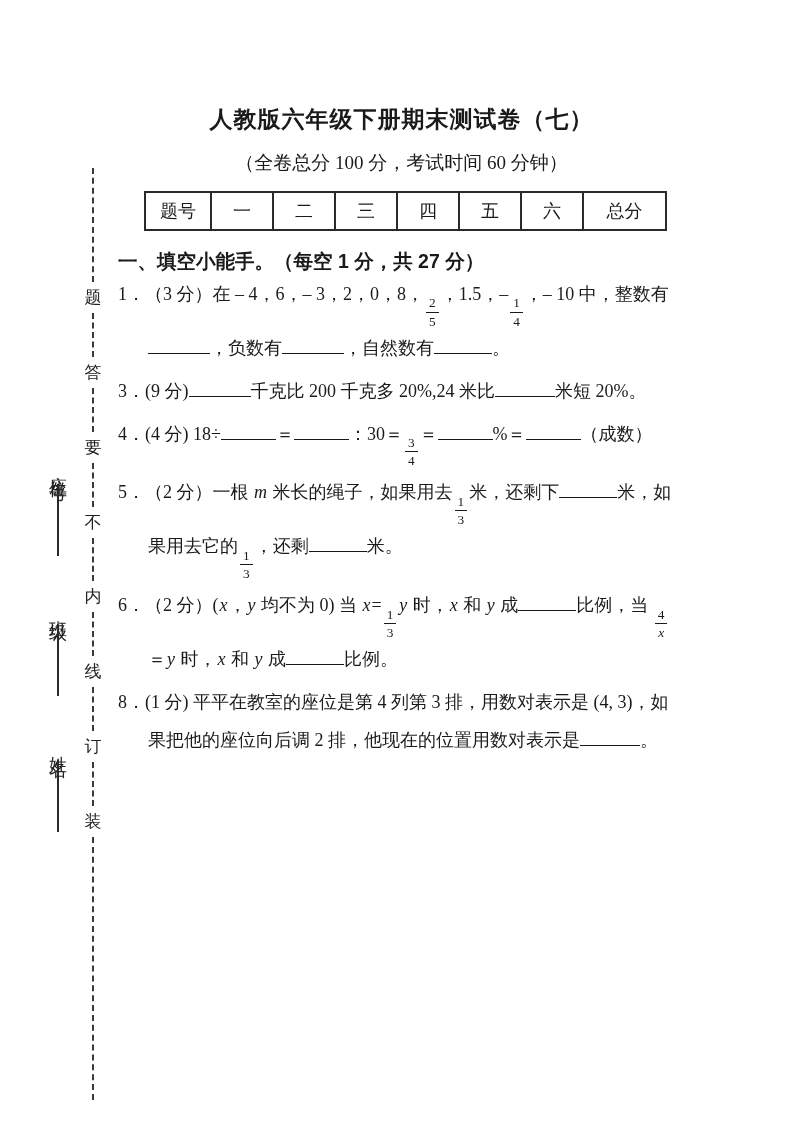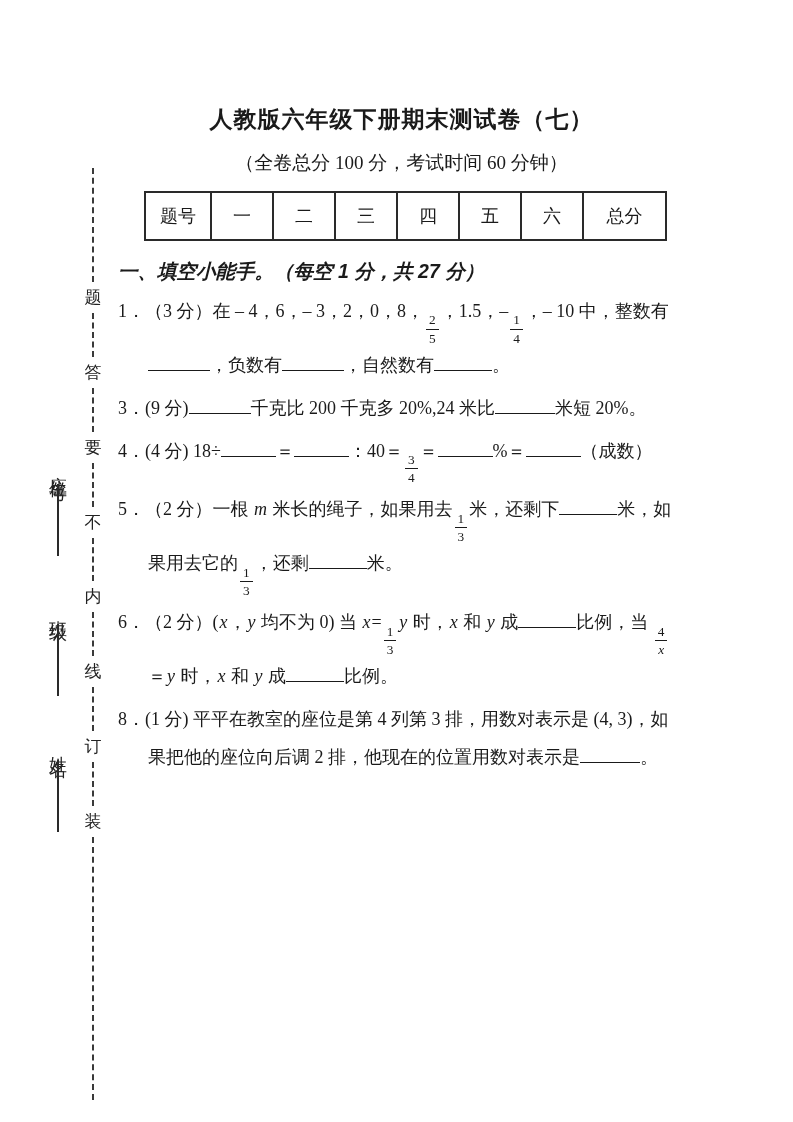--- a/index.html
+++ b/index.html
@@ -42,31 +42,30 @@
     font-family:"Liberation Sans","DejaVu Sans",sans-serif;
     letter-spacing:1px;
   }
   .subtitle { text-align:center; font-size:19px; margin-top:15px; }
 
   table.score-table {
     border-collapse:collapse; table-layout:fixed;
     margin:15px 0 0 26px;
   }
   table.score-table td {
-    border:2px solid #2a2a2a; height:48px;
+    border:2px solid #2a2a2a; height:38px;
     text-align:center; vertical-align:middle; font-size:18px;
   }
 
   .section-heading {
     margin-top:17px; font-size:19.5px; font-weight:bold;
     font-family:"Liberation Sans","DejaVu Sans",sans-serif;
-    font-style:italic;
   }
 
-  .questions { margin-top:8px; font-size:18px; }
+  .questions { margin-top:1px; font-size:18px; }
   .question {
     line-height:2.1;
     padding-left:30px; text-indent:-30px;
     margin-bottom:5px;
   }
   .blank {
     display:inline-block; width:56px; height:1.05em;
     border-bottom:1.6px solid #1a1a1a;
     vertical-align:baseline; text-indent:0;
   }
@@ -147,21 +146,21 @@
 
     <div class="questions" id="questions">
         <div class="question"><span>1．（3 分）在 – 4，6，– 3，2，0，8，</span><span class="frac">
             <span class="num">2</span>
             <span class="den">5</span>
           </span><span>，1.5，–</span><span class="frac">
             <span class="num">1</span>
             <span class="den">4</span>
           </span><span>，– 10 中，整数有</span><span class="blank" style="width: 62px;"></span><span>，负数有</span><span class="blank" style="width: 62px;"></span><span>，自然数有</span><span class="blank" style="width: 58px;"></span><span>。</span></div>
         <div class="question"><span>3．(9 分)</span><span class="blank" style="width: 62px;"></span><span>千克比 200 千克多 20%,24 米比</span><span class="blank" style="width: 60px;"></span><span>米短 20%。</span></div>
-        <div class="question"><span>4．(4 分) 18÷</span><span class="blank" style="width: 55px;"></span><span>＝</span><span class="blank" style="width: 55px;"></span><span>：40＝</span><span class="frac">
+        <div class="question"><span>4．(4 分) 18÷</span><span class="blank" style="width: 55px;"></span><span>＝</span><span class="blank" style="width: 55px;"></span><span>：30＝</span><span class="frac">
             <span class="num">3</span>
             <span class="den">4</span>
           </span><span>＝</span><span class="blank" style="width: 55px;"></span><span>%＝</span><span class="blank" style="width: 55px;"></span><span>（成数）</span></div>
         <div class="question"><span>5．（2 分）一根 </span><span class="mvar">m</span><span> 米长的绳子，如果用去</span><span class="frac">
             <span class="num">1</span>
             <span class="den">3</span>
           </span><span>米，还剩下</span><span class="blank" style="width: 58px;"></span><span>米，如果用去它的</span><span class="frac">
             <span class="num">1</span>
             <span class="den">3</span>
           </span><span>，还剩</span><span class="blank" style="width: 58px;"></span><span>米。</span></div>

